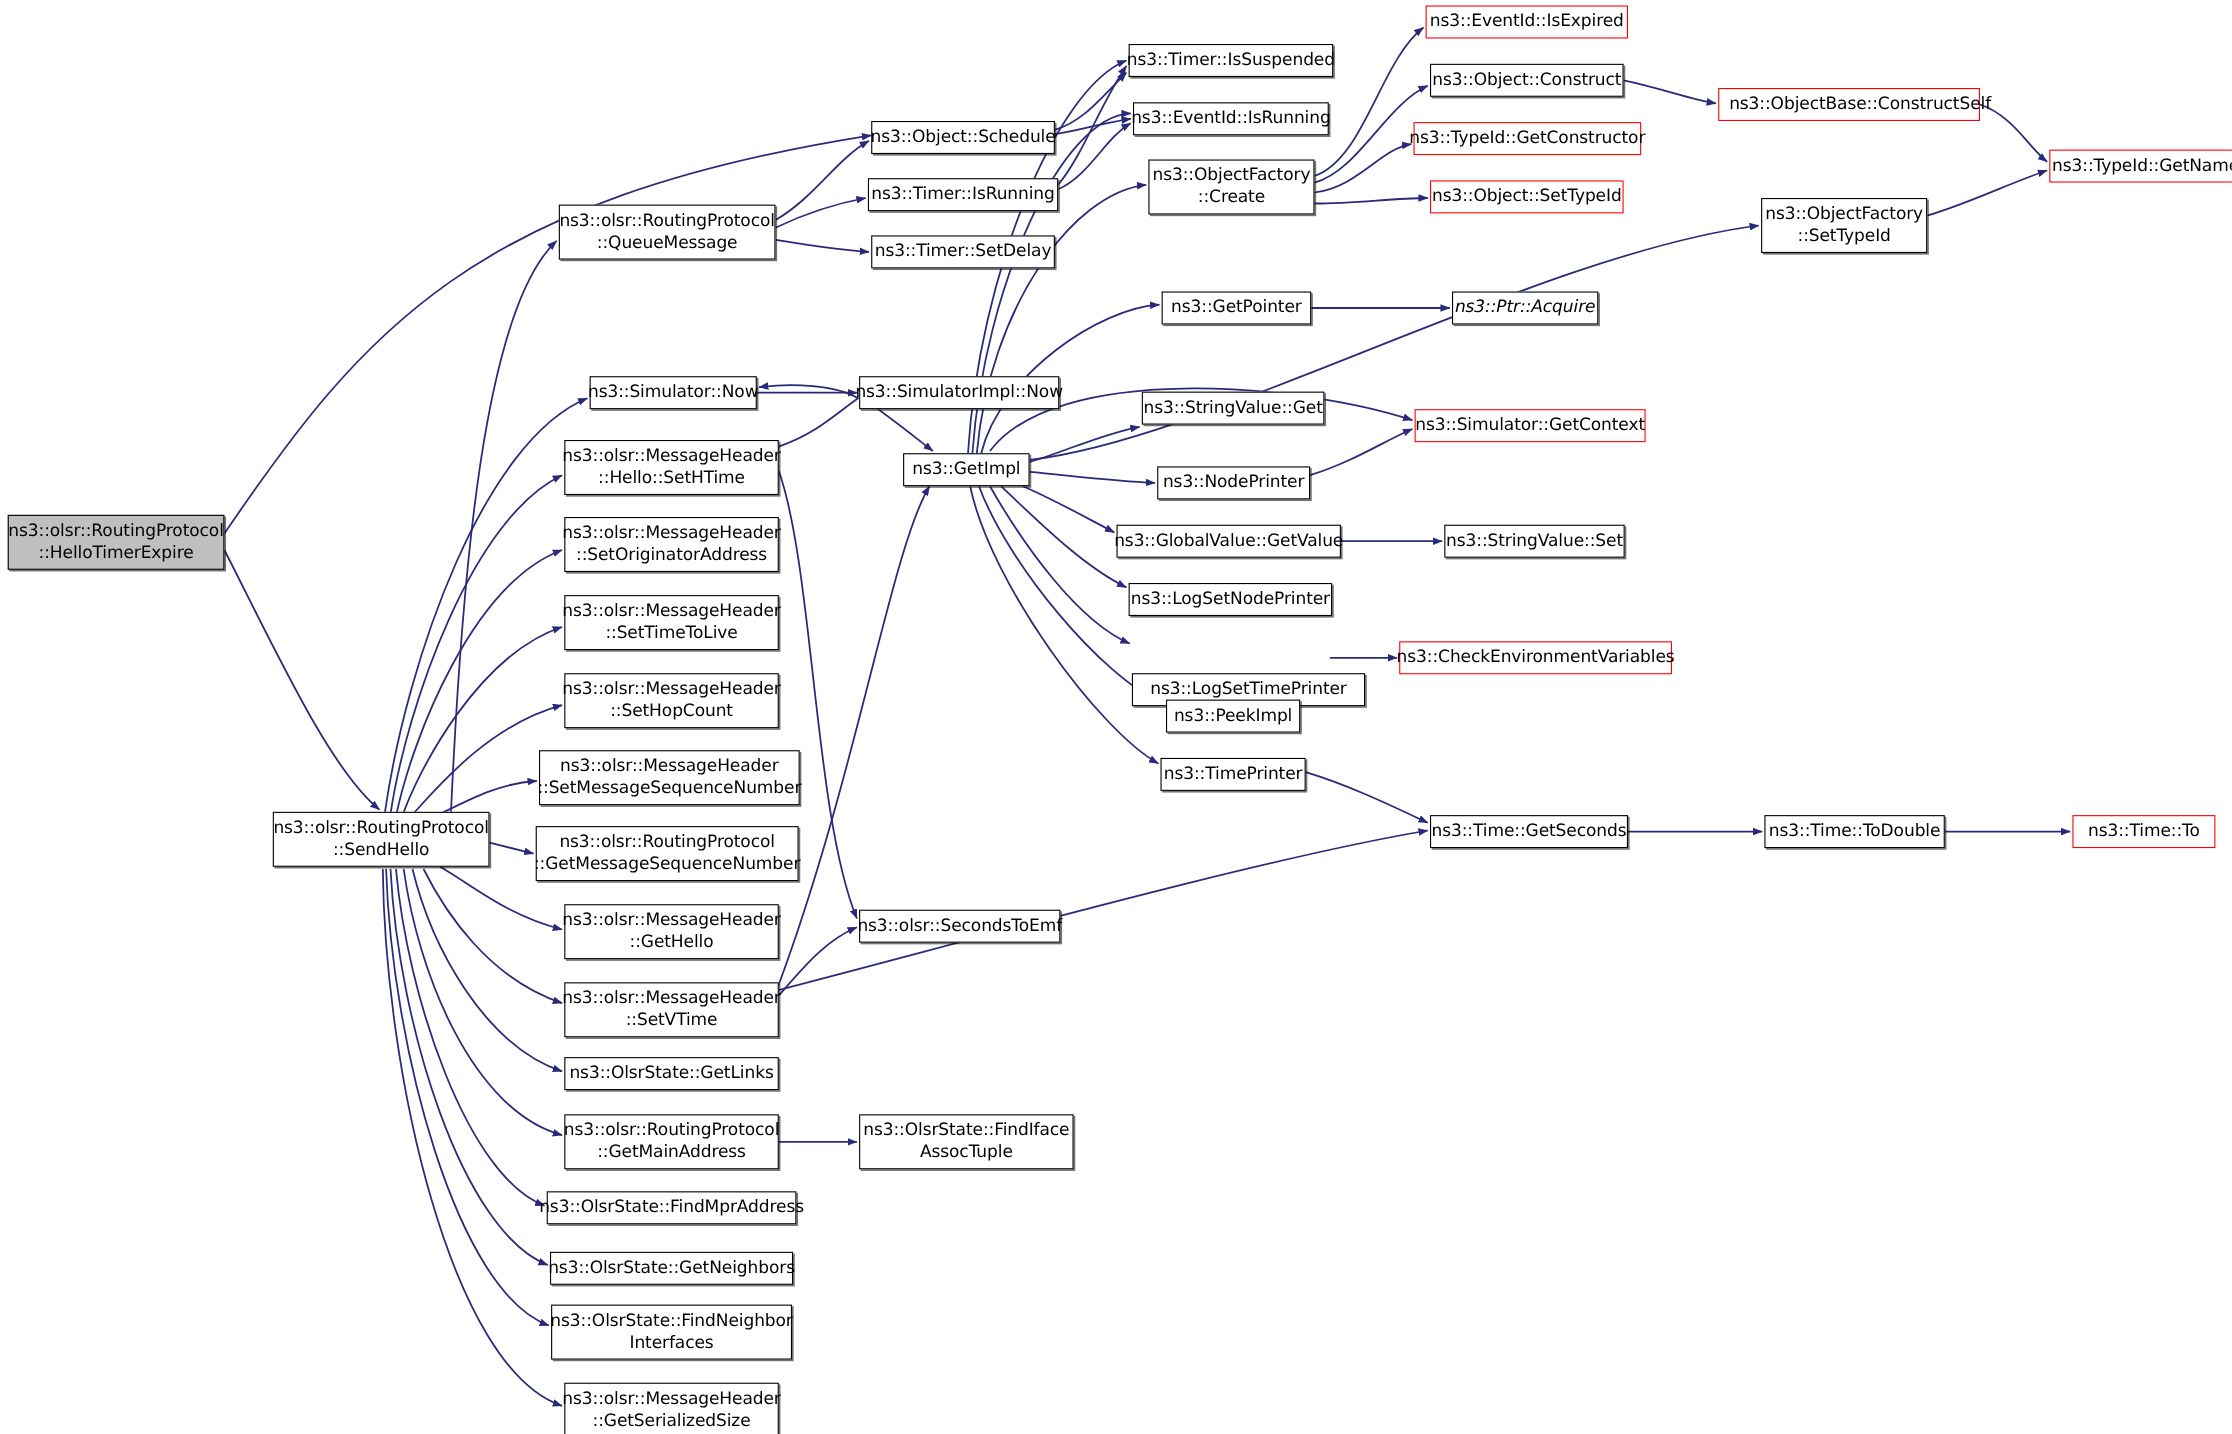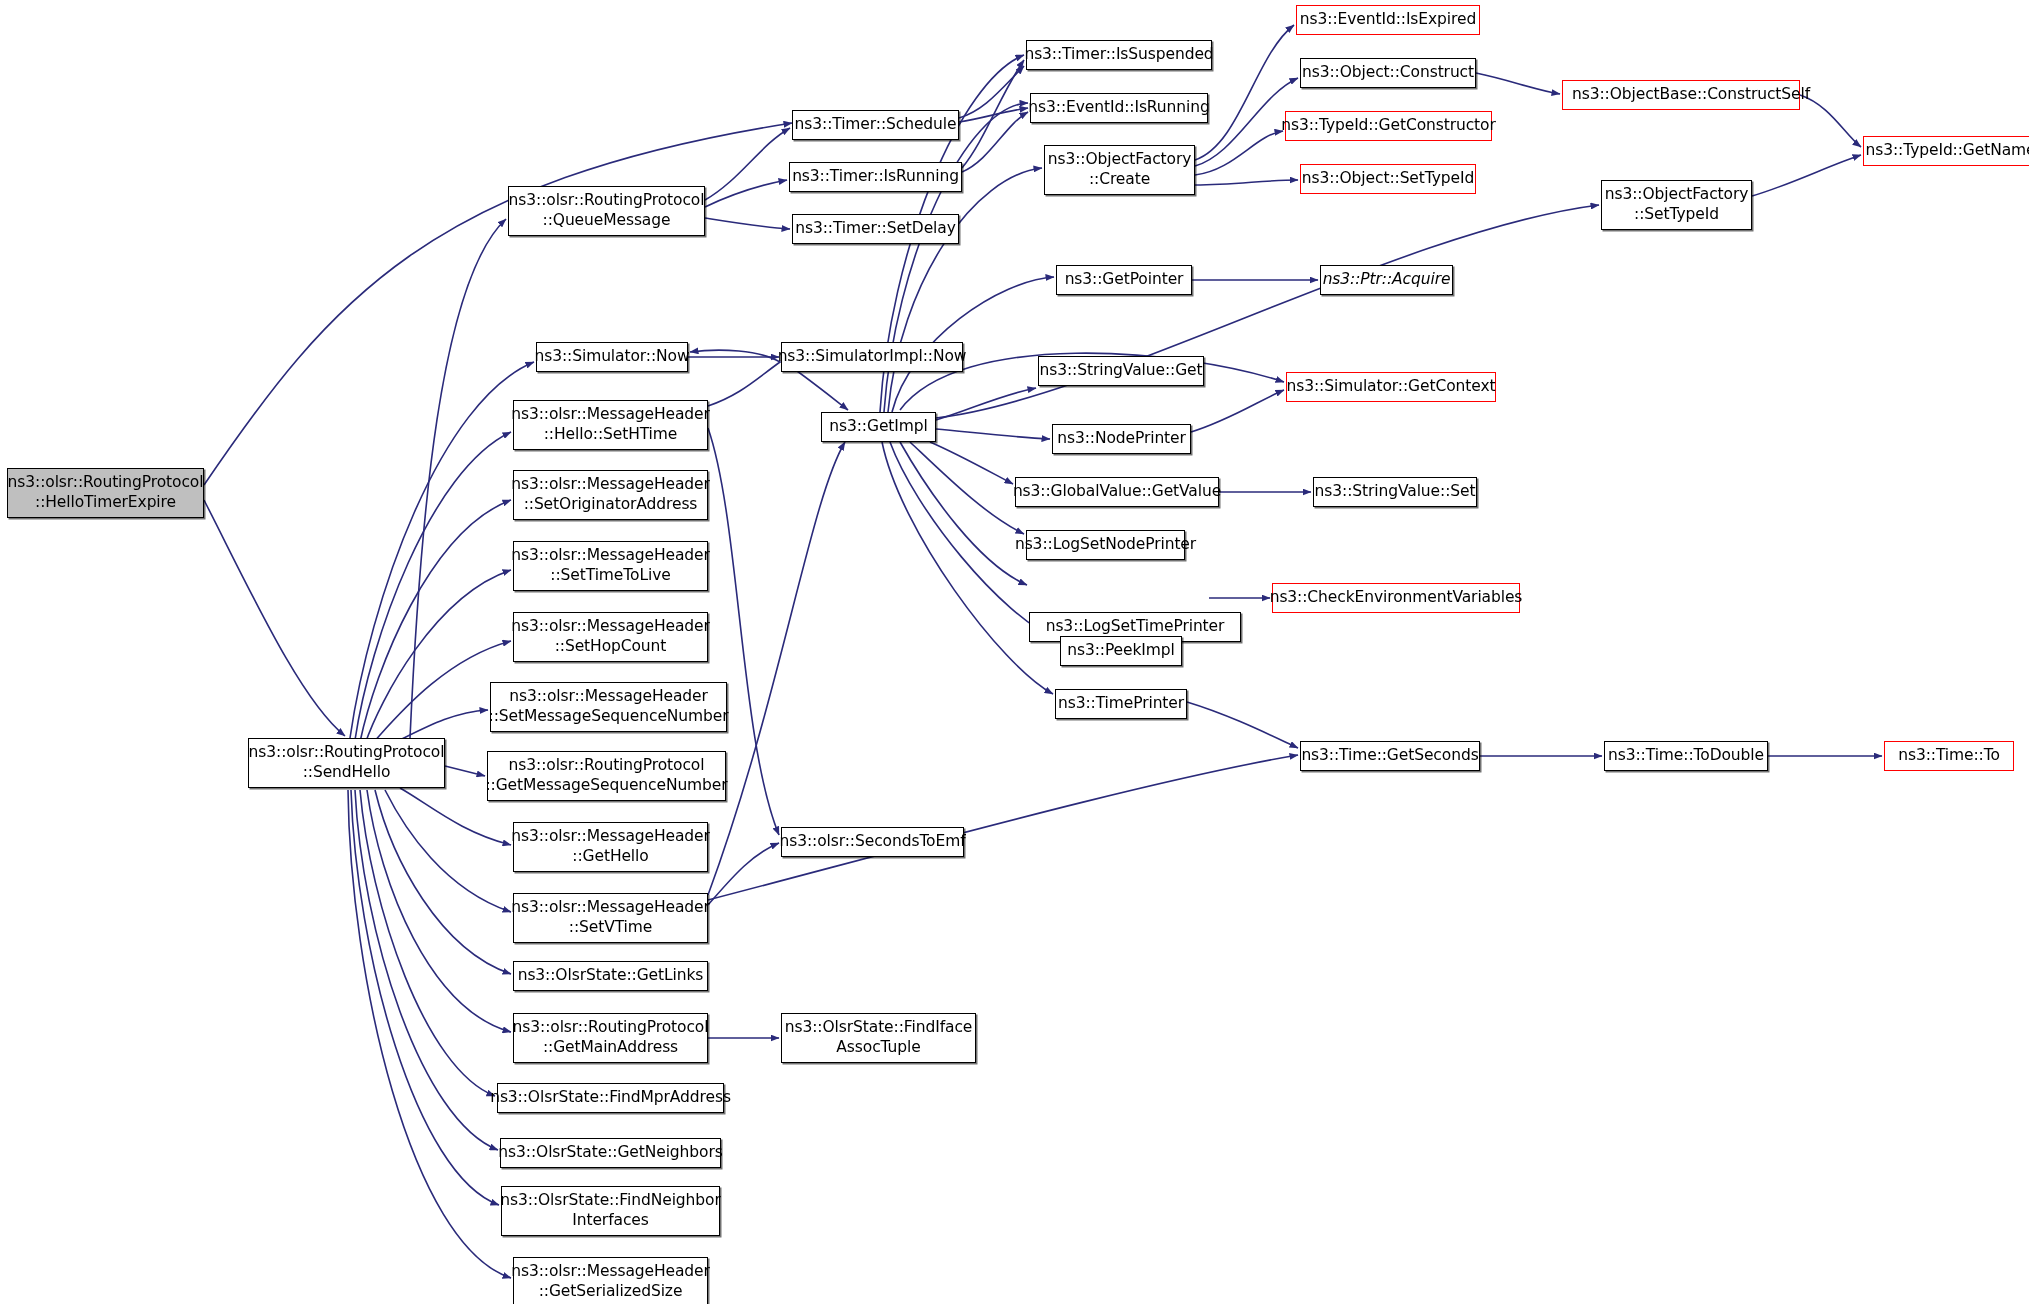--- a/index.html
+++ b/index.html
@@ -121,21 +121,21 @@
         <path d="M 708 1038 L 779 1038" fill="none" stroke="#2a2a7a" stroke-width="1.6" marker-end="url(#arrow)"></path>
       </g>
   </svg>
   <div id="node-layer">
       <div class="node root" style="left: 7px; top: 468px; width: 197px; height: 50px;"><span class="lbl">ns3::olsr::RoutingProtocol
 ::HelloTimerExpire</span></div>
       <div class="node" style="left: 508px; top: 186px; width: 197px; height: 50px;"><span class="lbl">ns3::olsr::RoutingProtocol
 ::QueueMessage</span></div>
       <div class="node" style="left: 248px; top: 738px; width: 197px; height: 50px;"><span class="lbl">ns3::olsr::RoutingProtocol
 ::SendHello</span></div>
-      <div class="node" style="left: 792px; top: 110px; width: 167px; height: 30px;"><span class="lbl">ns3::Timer::Schedule</span></div>
+      <div class="node" style="left: 792px; top: 110px; width: 167px; height: 30px;"><span class="lbl">ns3::Object::Schedule</span></div>
       <div class="node" style="left: 789px; top: 162px; width: 173px; height: 30px;"><span class="lbl">ns3::Timer::IsRunning</span></div>
       <div class="node" style="left: 792px; top: 214px; width: 167px; height: 30px;"><span class="lbl">ns3::Timer::SetDelay</span></div>
       <div class="node" style="left: 1026px; top: 40px; width: 186px; height: 30px; align-items: center;"><span class="lbl">ns3::Timer::IsSuspended</span></div>
       <div class="node" style="left: 1030px; top: 93px; width: 178px; height: 30px;"><span class="lbl">ns3::EventId::IsRunning</span></div>
       <div class="node" style="left: 1044px; top: 145px; width: 151px; height: 50px;"><span class="lbl">ns3::ObjectFactory
 ::Create</span></div>
       <div class="node red" style="left: 1296px; top: 5px; width: 184px; height: 30px;"><span class="lbl">ns3::EventId::IsExpired</span></div>
       <div class="node" style="left: 1300px; top: 58px; width: 176px; height: 30px;"><span class="lbl">ns3::Object::Construct</span></div>
       <div class="node red" style="left: 1285px; top: 111px; width: 207px; height: 30px;"><span class="lbl">ns3::TypeId::GetConstructor</span></div>
       <div class="node red" style="left: 1300px; top: 164px; width: 176px; height: 30px;"><span class="lbl">ns3::Object::SetTypeId</span></div>
@@ -146,21 +146,21 @@
       <div class="node" style="left: 1056px; top: 265px; width: 136px; height: 30px;"><span class="lbl">ns3::GetPointer</span></div>
       <div class="node" style="left: 1320px; top: 265px; width: 133px; height: 30px; font-style: italic;"><span class="lbl">ns3::Ptr::Acquire</span></div>
       <div class="node" style="left: 536px; top: 342px; width: 152px; height: 30px;"><span class="lbl">ns3::Simulator::Now</span></div>
       <div class="node" style="left: 781px; top: 342px; width: 182px; height: 30px;"><span class="lbl">ns3::SimulatorImpl::Now</span></div>
       <div class="node" style="left: 821px; top: 412px; width: 115px; height: 30px;"><span class="lbl">ns3::GetImpl</span></div>
       <div class="node" style="left: 1038px; top: 356px; width: 166px; height: 30px;"><span class="lbl">ns3::StringValue::Get</span></div>
       <div class="node red" style="left: 1286px; top: 372px; width: 210px; height: 30px;"><span class="lbl">ns3::Simulator::GetContext</span></div>
       <div class="node" style="left: 1052px; top: 424px; width: 139px; height: 30px;"><span class="lbl">ns3::NodePrinter</span></div>
       <div class="node" style="left: 1015px; top: 477px; width: 204px; height: 30px;"><span class="lbl">ns3::GlobalValue::GetValue</span></div>
       <div class="node" style="left: 1313px; top: 477px; width: 164px; height: 30px;"><span class="lbl">ns3::StringValue::Set</span></div>
-      <div class="node" style="left: 1026px; top: 530px; width: 159px; height: 30px;"><span class="lbl">ns3::LogSetNodePrinter</span></div>
+      <div class="node" style="left: 1026px; top: 530px; width: 185px; height: 30px;"><span class="lbl">ns3::LogSetNodePrinter</span></div>
       <div class="node" style="left: 1029px; top: 612px; width: 212px; height: 30px;"><span class="lbl">ns3::LogSetTimePrinter</span></div>
       <div class="node red" style="left: 1272px; top: 583px; width: 248px; height: 30px;"><span class="lbl">ns3::CheckEnvironmentVariables</span></div>
       <div class="node" style="left: 1060px; top: 636px; width: 122px; height: 30px;"><span class="lbl">ns3::PeekImpl</span></div>
       <div class="node" style="left: 1055px; top: 689px; width: 132px; height: 30px;"><span class="lbl">ns3::TimePrinter</span></div>
       <div class="node" style="left: 1300px; top: 741px; width: 180px; height: 30px;"><span class="lbl">ns3::Time::GetSeconds</span></div>
       <div class="node" style="left: 1604px; top: 741px; width: 164px; height: 30px;"><span class="lbl">ns3::Time::ToDouble</span></div>
       <div class="node red" style="left: 1884px; top: 741px; width: 130px; height: 30px;"><span class="lbl">ns3::Time::To</span></div>
       <div class="node" style="left: 513px; top: 400px; width: 195px; height: 50px;"><span class="lbl">ns3::olsr::MessageHeader
 ::Hello::SetHTime</span></div>
       <div class="node" style="left: 513px; top: 470px; width: 195px; height: 50px;"><span class="lbl">ns3::olsr::MessageHeader

